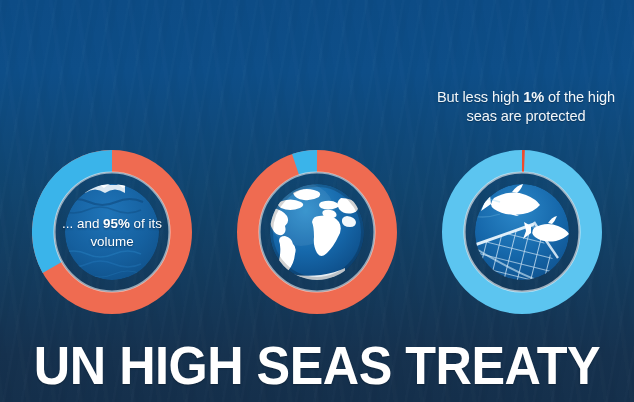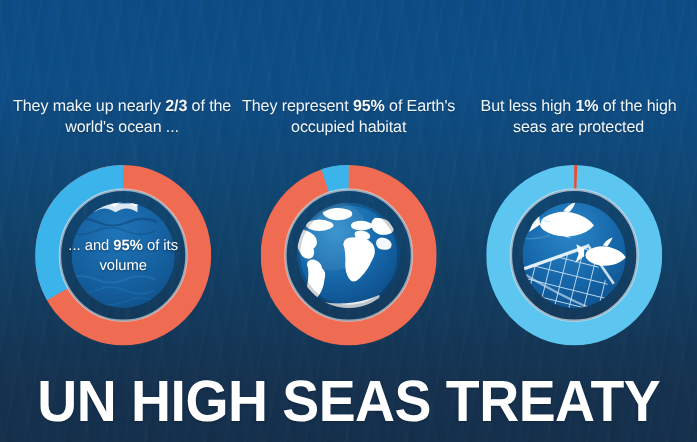--- a/index.html
+++ b/index.html
@@ -132,27 +132,21 @@
   }
 </style>
 </head>
 <body>
 
 <div id="infographic">
 
   <div id="bg-texture"></div>
 
 
-  <div class="headline" id="headline-0">
-    <span>They make up nearly </span><b>2/3</b><span> of the world's ocean ...</span>
-  </div>
-
-  <div class="headline" id="headline-1">
-    <span>They represent </span><b>95%</b><span> of Earth's occupied habitat</span>
-  </div>
+
 
   <div class="headline" id="headline-2">
     <span>But less high </span><b>1%</b><span> of the high seas are protected</span>
   </div>
 
   <div id="charts">
 
     <div class="chart" id="chart-0">
       <svg viewBox="0 0 160 164" aria-hidden="true">
         <defs>

